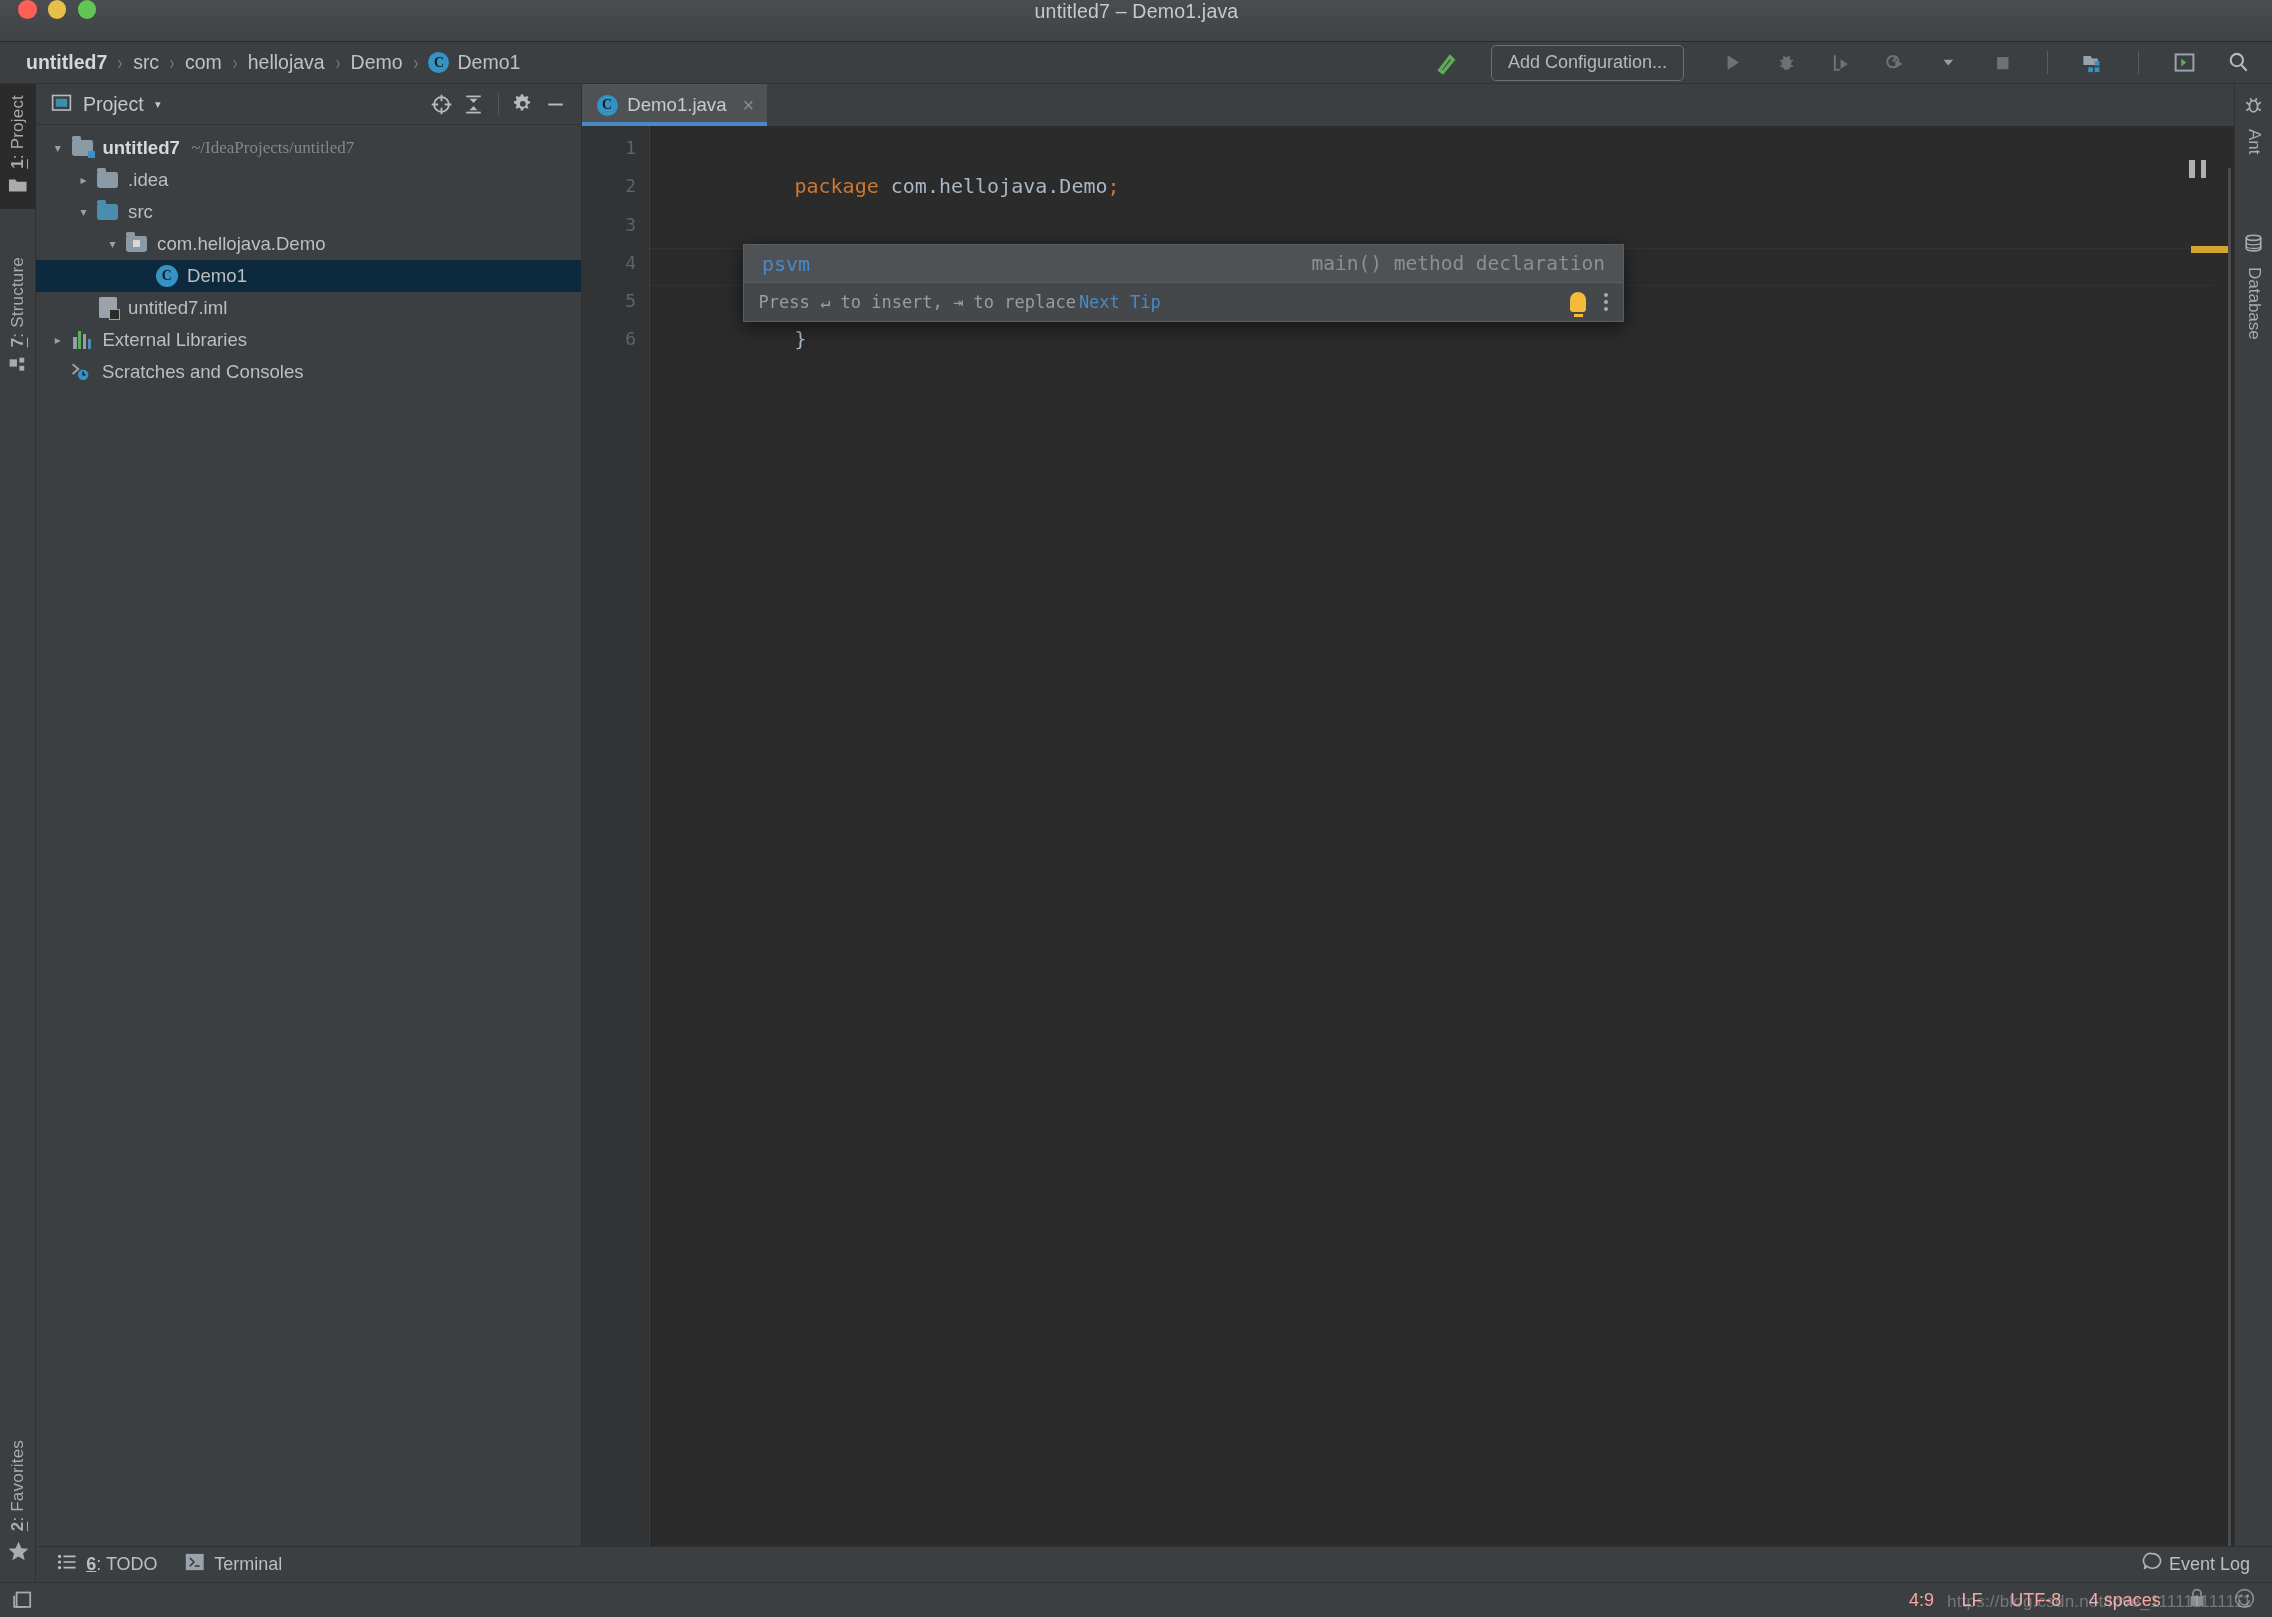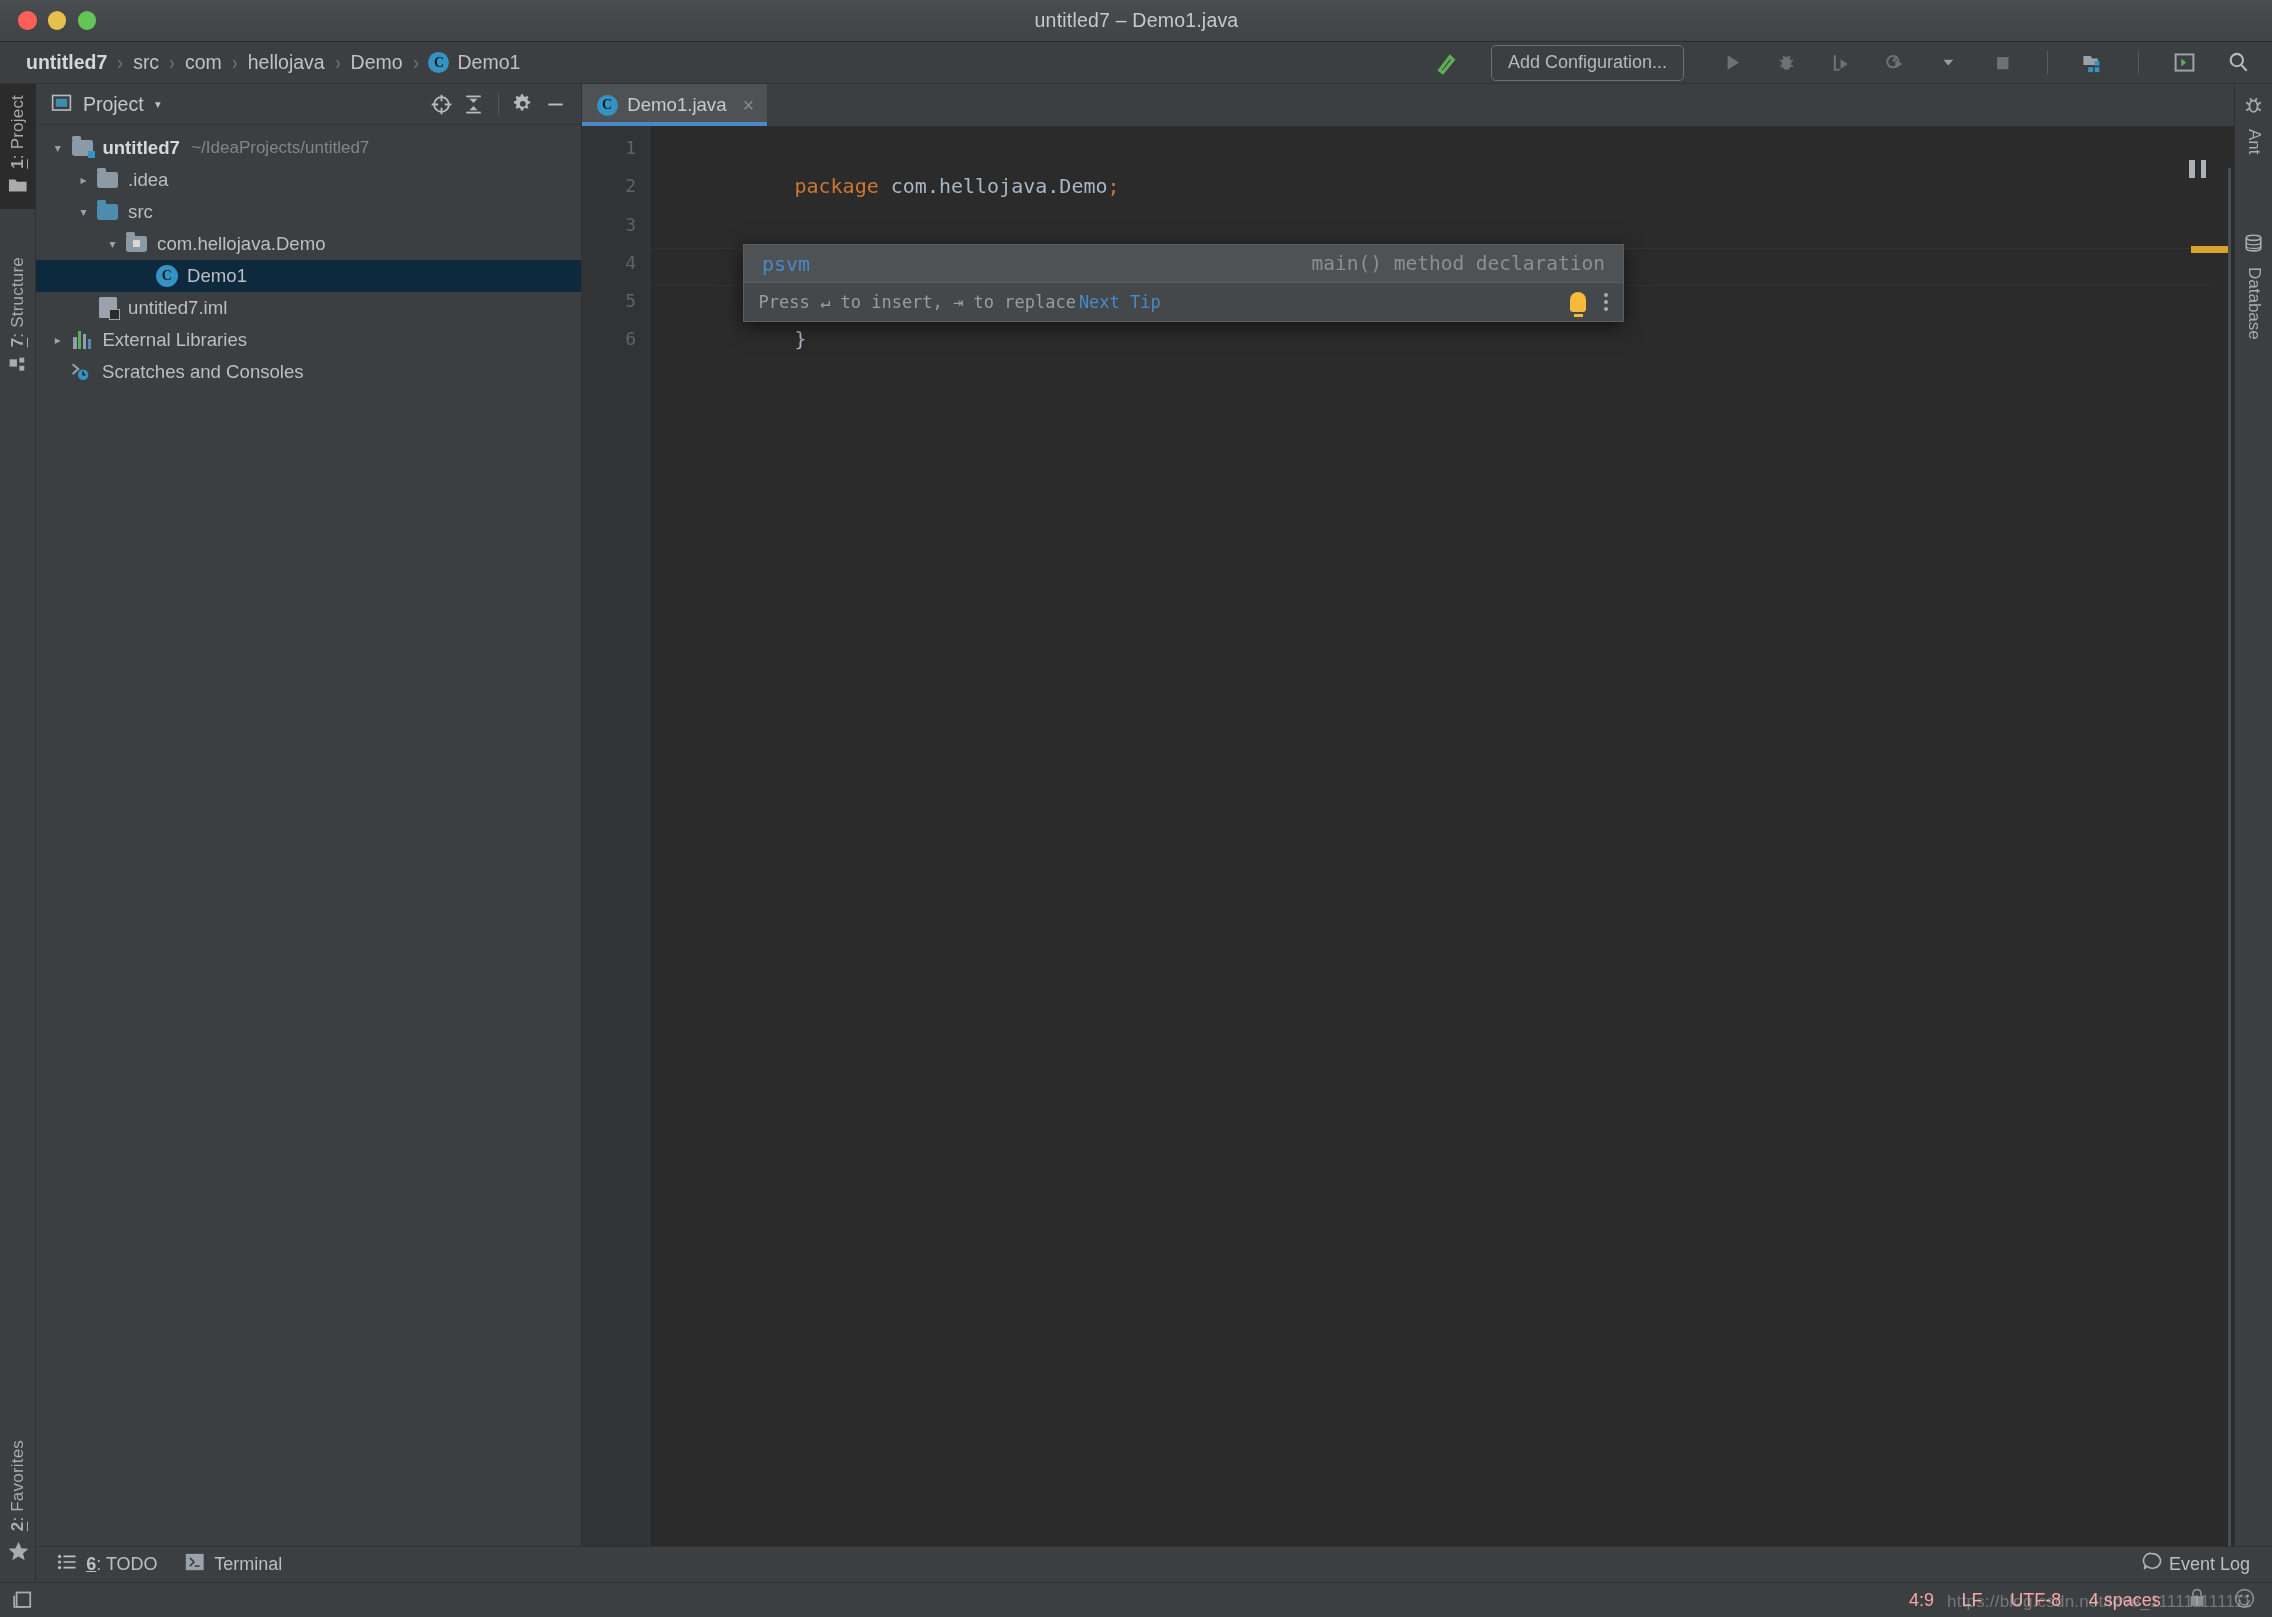--- a/index.html
+++ b/index.html
@@ -10,21 +10,21 @@
     overflow: hidden;
     -webkit-font-smoothing: antialiased;
   }
   #app { position: relative; width: 2273px; height: 1618px; background: #3C3F41; }
 
   
   .titlebar {
     position: absolute; top: 0; left: 0; width: 2273px; height: 42px;
     background: linear-gradient(#494D50, #3F4346);
     border-bottom: 0.8px solid #2B2B2B;
-    display: flex; align-items: center;
+    display: flex; 
   }
   .traffic { display: flex; gap: 11.3px; padding-left: 18px; }
   .tl { width: 18.6px; height: 18.6px; border-radius: 50%; }
   .tl.red { background: #FF5F57; }
   .tl.yellow { background: #E7C04B; }
   .tl.green { background: #62C554; }
   .win-title {
     position: absolute; left: 0; right: 0; text-align: center;
     font-size: 19.5px; color: #C7C9CA; letter-spacing: 0.2px;
   }
@@ -100,21 +100,21 @@
 
   .tree { padding-top: 6.5px; }
   .trow {
     height: 32px; display: flex; align-items: center; color: #BCBEC0;
     font-size: 18.6px; white-space: nowrap; padding-right: 8px;
   }
   .trow.selected { background: #0D293E; }
   .arrow { width: 21px; display: flex; align-items: center; justify-content: center; color: #9DA0A2; font-size: 12px; }
   .ticon { width: 27.6px; display: flex; align-items: center; justify-content: center; margin-right: 6.5px; }
   .tlabel.bold { font-weight: bold; color: #D6D8D9; }
-  .tpath { color: #82868A; font-size: 17px; margin-left: 11.3px; }
+  .tpath { color: #82868A; font-size: 17px; margin-left: 11.3px; font-family: Liberation Serif, serif; }
 
   
   .folder { width: 21px; height: 16px; background: #8A9AA6; border-radius: 1.6px 2.4px 2.4px 2.4px; position: relative; }
   .folder::before { content:''; position:absolute; top:-4px; left:0; width:9px; height:4px; background:#8A9AA6; border-radius:1.6px 1.6px 0 0; }
   .folder.blue { background: #4C8DAE; }
   .folder.blue::before { background: #4C8DAE; }
   .folder.mod::after { content:''; position:absolute; right:-2.4px; bottom:-2.4px; width:7.3px; height:7.3px; background:#3592C4; }
   .folder.pkg::after { content:''; position:absolute; left:6.5px; top:4px; width:7.3px; height:7.3px; background:#D6D8D9; border-radius:0.8px; }
 
   .iml {

